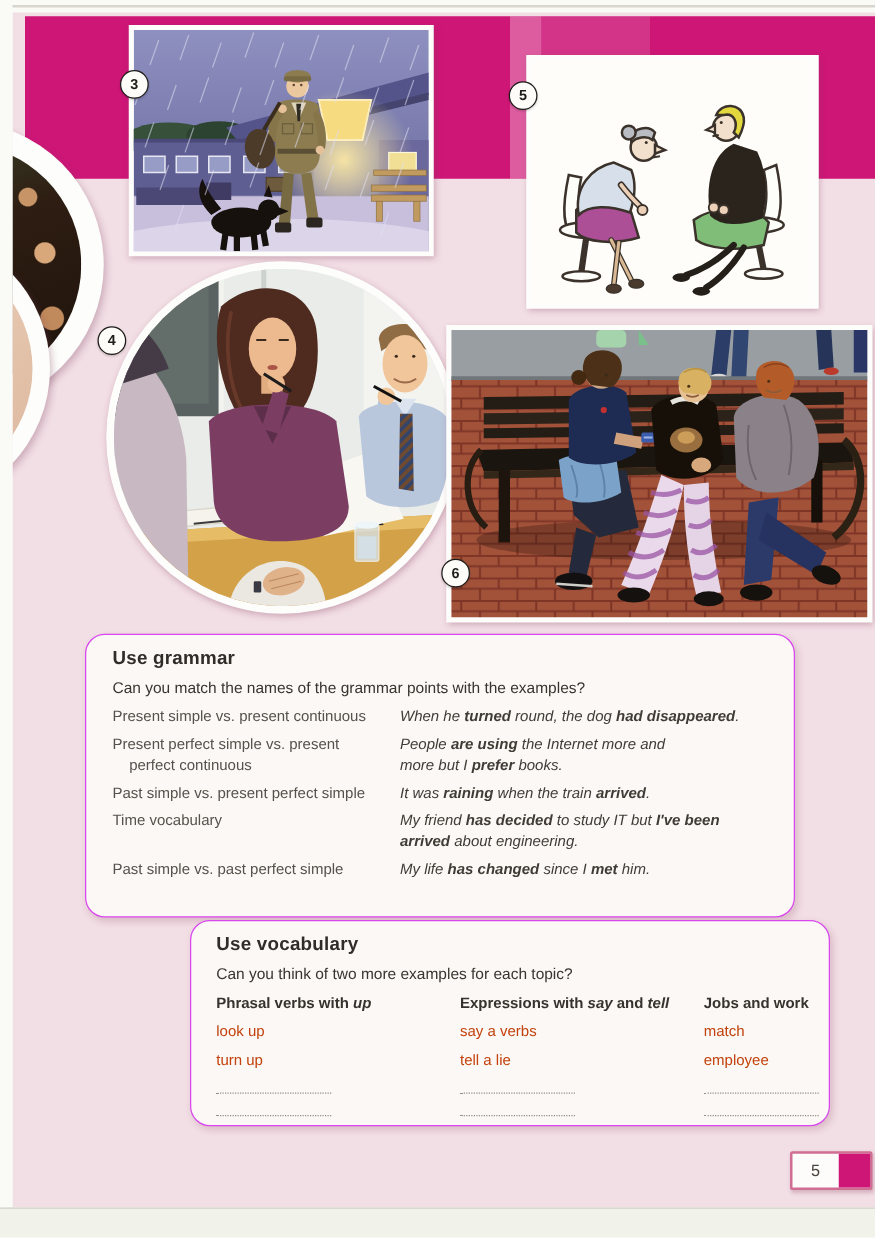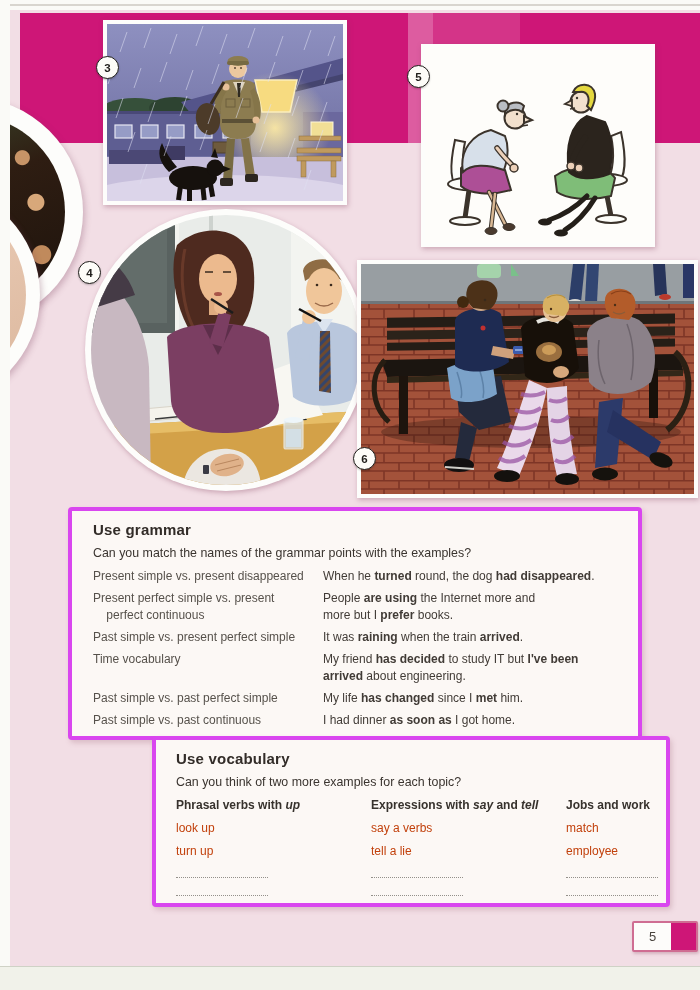--- a/index.html
+++ b/index.html
@@ -40,33 +40,33 @@
   #img6{left:347px;top:252px;z-index:4;}
   #img4{left:75px;top:201px;width:282px;height:282px;border-radius:50%;padding:0;z-index:4;}
   #img4 .disc{position:absolute;left:6px;top:6px;width:270px;height:270px;border-radius:50%;overflow:hidden;}
 
   .badge{position:absolute;width:21px;height:21px;border-radius:50%;background:#fdfcf8;
          border:1.6px solid #1f1d1a;display:flex;align-items:center;justify-content:center;
          font-size:11.5px;font-weight:700;color:#1f1d1a;z-index:7;box-shadow:0 1px 2px rgba(0,0,0,.2);}
   #badge3{left:86px;top:48px;} #badge4{left:68px;top:253px;}
   #badge5{left:397px;top:57px;} #badge6{left:343px;top:439px;}
 
-  .roundbox{position:absolute;background:#fcf8f5;border:4px solid #d946ef;border-radius:4px;
+  .roundbox{position:absolute;background:#fcf8f5;border:1px solid #d946ef;border-radius:16px;
             box-shadow:2px 3px 5px rgba(150,90,110,.25);}
   #grammar-box{left:58px;top:499px;width:566px;height:225px;z-index:5;padding:0;}
   #vocab-box{left:142px;top:728px;width:510px;height:163px;z-index:6;}
 
   .boxpad{position:absolute;left:21px;top:10px;right:14px;}
   .box-title{font-size:15px;font-weight:700;color:#322c28;letter-spacing:.2px;}
   .box-prompt{margin-top:8px;font-size:12.4px;color:#3a342f;}
 
   .grows{margin-top:8px;}
   .grow{display:grid;grid-template-columns:218px 1fr;column-gap:12px;margin-bottom:5px;}
   .gp{font-size:12px;color:#56514b;line-height:17px;white-space:nowrap;}
-  .gx{font-size:12px;color:#413b36;line-height:17px;white-space:nowrap;}
+  .gx{font-size:12px;font-style:italic;color:#413b36;line-height:17px;white-space:nowrap;}
   .gx b{font-weight:700;}
 
   .vcols{margin-top:9px;display:grid;grid-template-columns:171px 171px auto;gap:24px;}
   .vh{font-size:12px;font-weight:700;color:#37322d;white-space:nowrap;}
   .vh i{font-style:italic;}
   .vi{font-size:12px;color:#c2410c;margin-top:9px;white-space:nowrap;}
   .blank{width:92px;border-bottom:1.5px dotted #93908a;height:0;margin-top:19px;}
   .blank.second{margin-top:17px;}
 
   .page-tab{position:absolute;left:622px;top:913px;width:66px;height:31px;z-index:5;display:flex;
@@ -413,42 +413,38 @@
     <div class="badge" id="badge4">4</div>
     <div class="badge" id="badge5">5</div>
     <div class="badge" id="badge6">6</div>
 
     <section class="roundbox" id="grammar-box">
       <div class="boxpad">
         <div class="box-title">Use grammar</div>
         <div class="box-prompt">Can you match the names of the grammar points with the examples?</div>
         <div class="grows">
           <div class="grow">
-            <div class="gp">Present simple vs. present disappeared</div>
+            <div class="gp">Present simple vs. present continuous</div>
             <div class="gx">When he <b>turned</b> round, the dog <b>had disappeared</b>.</div>
           </div>
           <div class="grow">
             <div class="gp">Present perfect simple vs. present<br>&nbsp;&nbsp;&nbsp;&nbsp;perfect continuous</div>
             <div class="gx">People <b>are using</b> the Internet more and<br>more but I <b>prefer</b> books.</div>
           </div>
           <div class="grow">
             <div class="gp">Past simple vs. present perfect simple</div>
             <div class="gx">It was <b>raining</b> when the train <b>arrived</b>.</div>
           </div>
           <div class="grow">
             <div class="gp">Time vocabulary</div>
             <div class="gx">My friend <b>has decided</b> to study IT but <b>I've been</b><br><b>arrived</b> about engineering.</div>
           </div>
           <div class="grow">
             <div class="gp">Past simple vs. past perfect simple</div>
             <div class="gx">My life <b>has changed</b> since I <b>met</b> him.</div>
-          </div>
-          <div class="grow">
-            <div class="gp">Past simple vs. past continuous</div>
-            <div class="gx">I had dinner <b>as soon as</b> I got home.</div>
           </div>
         </div>
       </div>
     </section>
 
     <section class="roundbox" id="vocab-box">
       <div class="boxpad" style="left:20px;">
         <div class="box-title">Use vocabulary</div>
         <div class="box-prompt">Can you think of two more examples for each topic?</div>
         <div class="vcols">

